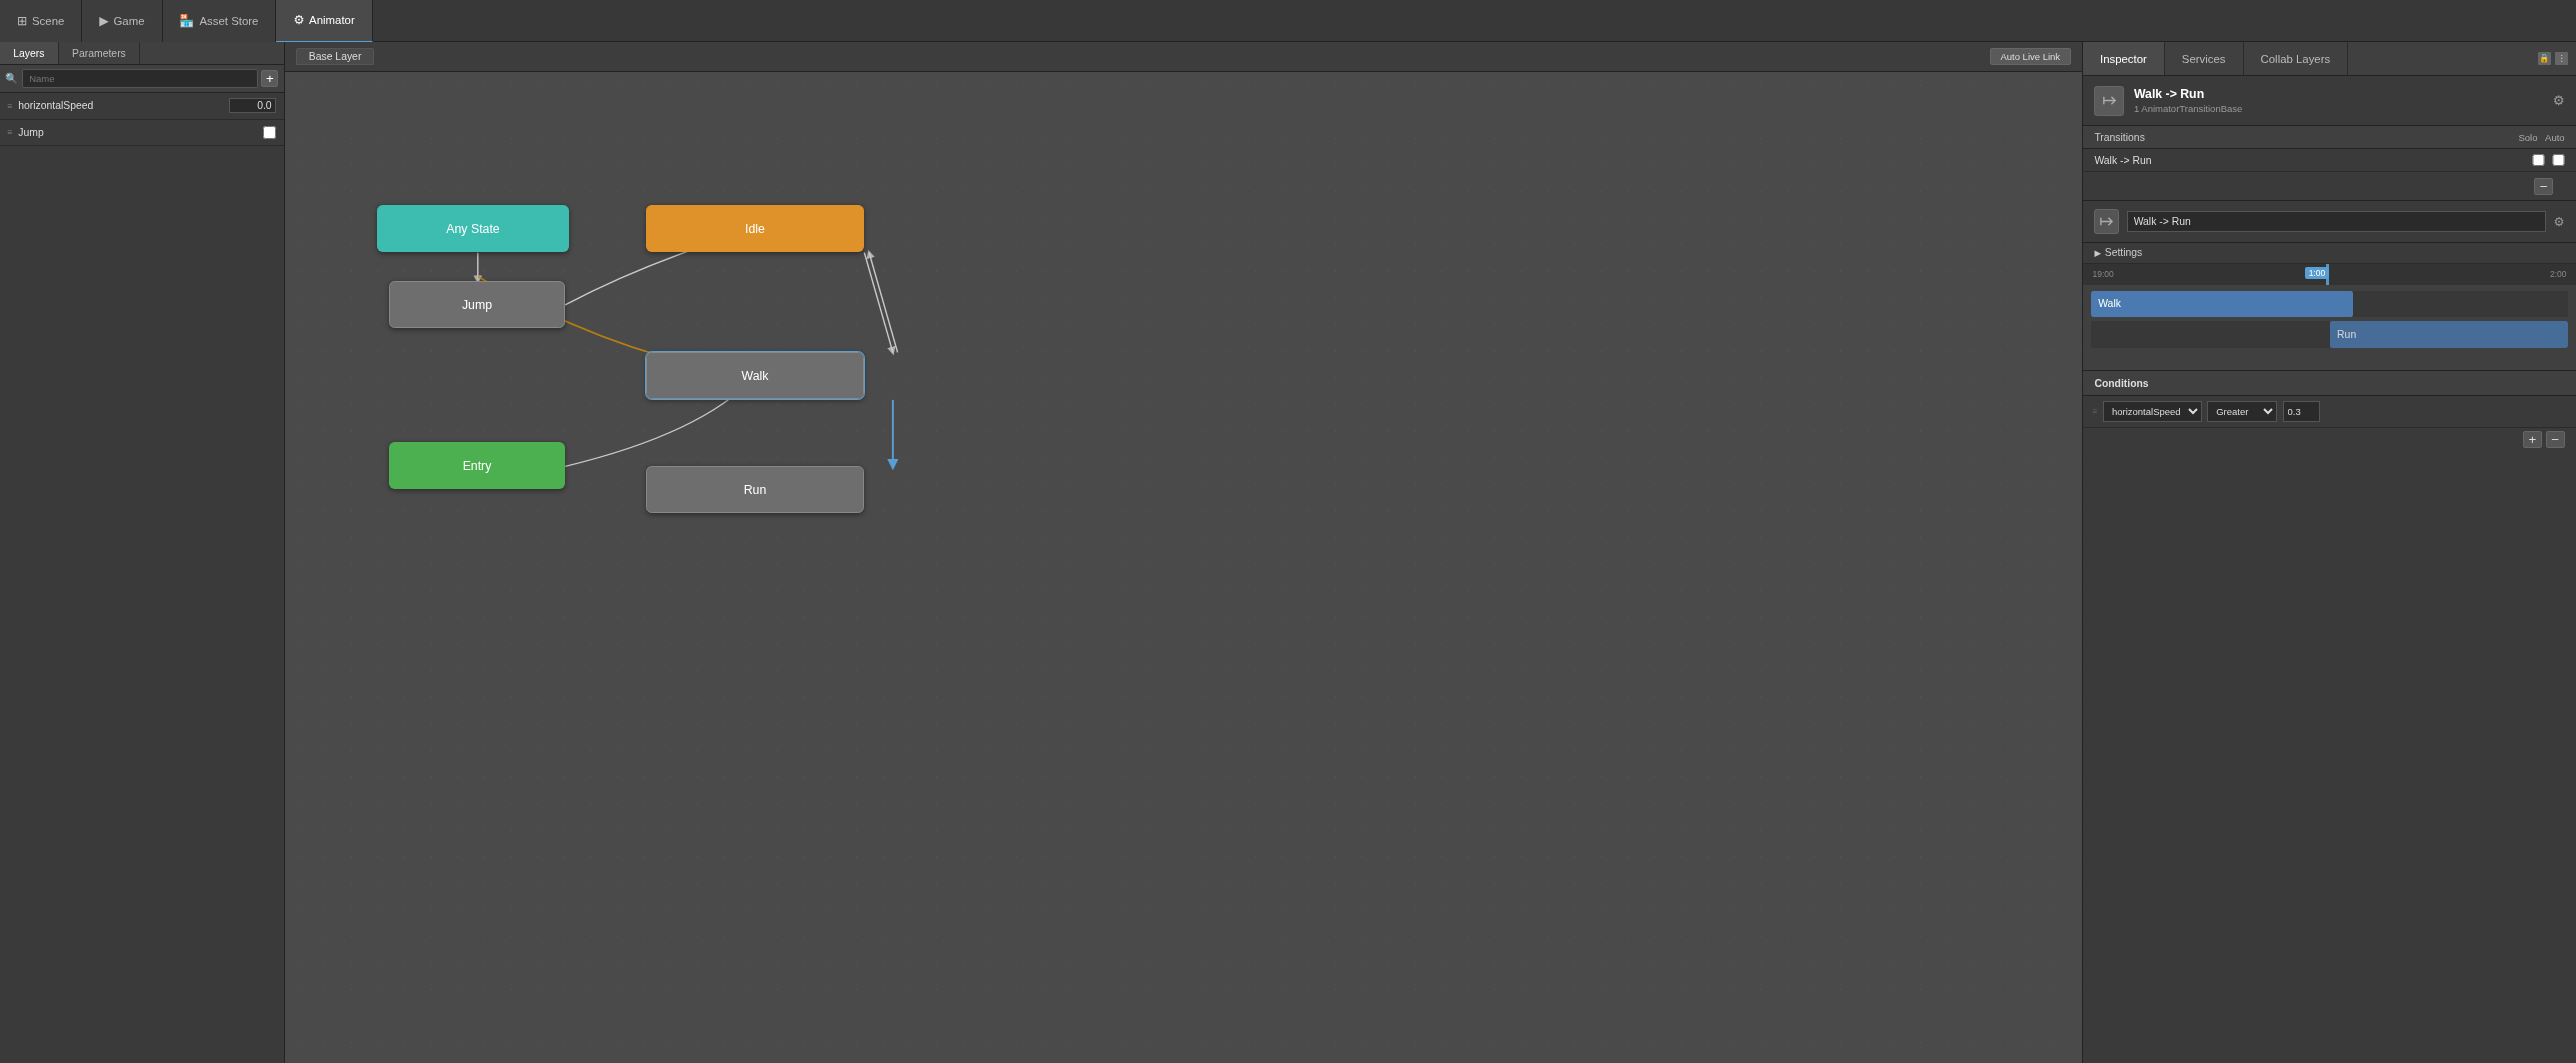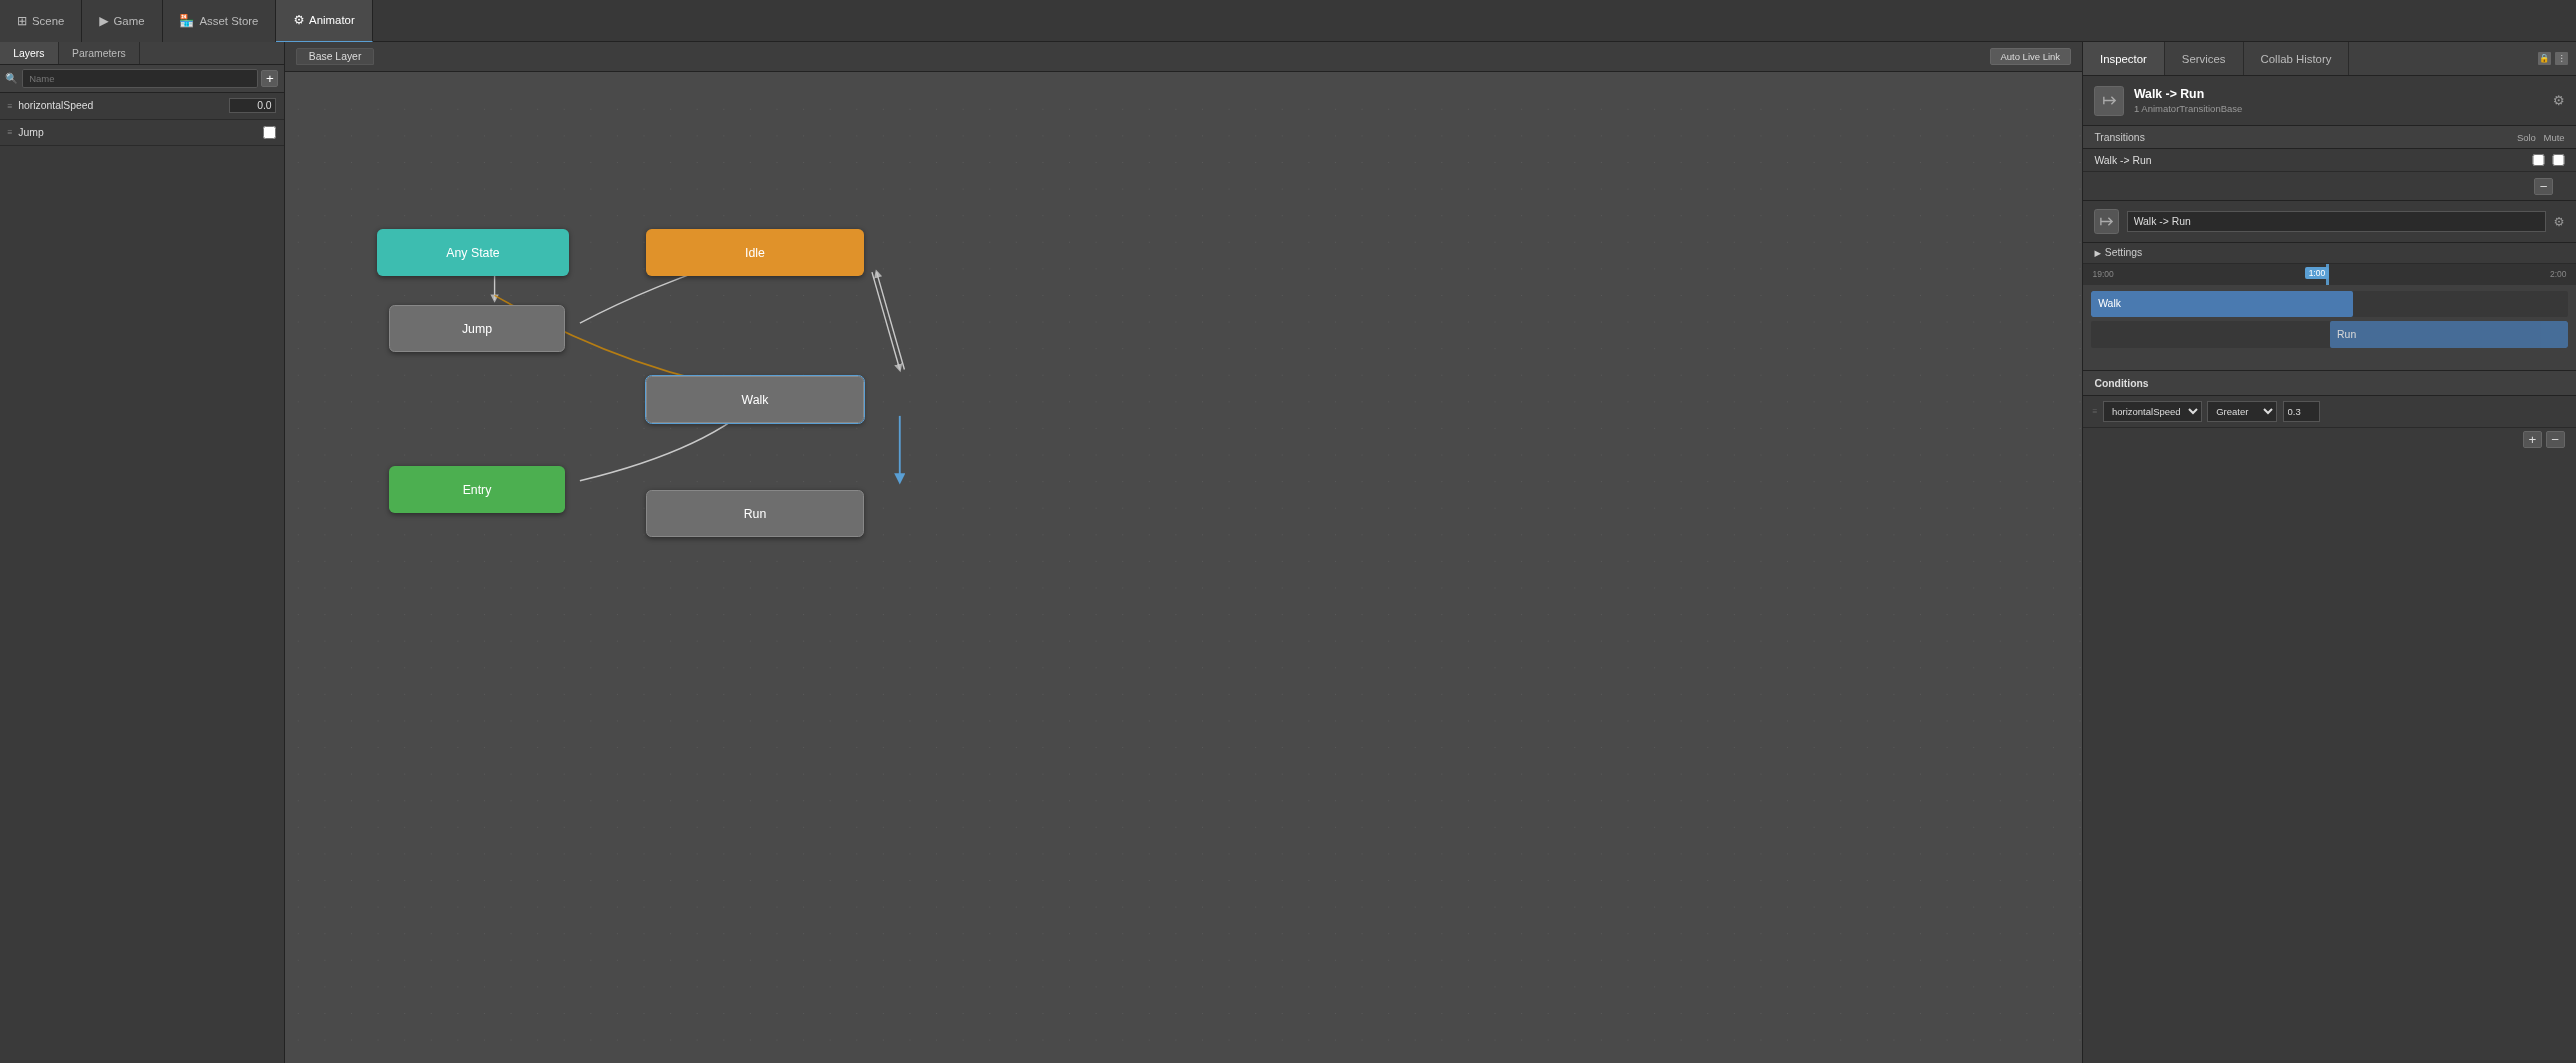--- a/index.html
+++ b/index.html
@@ -74,21 +74,20 @@
       width: 47px; background: #2a2a2a; border: 0.9px solid #555;
       color: #ddd; text-align: right; padding: 0.9px 3.8px; font-size: 10.4px;
     }
     .param-checkbox { width: 13.3px; height: 13.3px; }
 
     
     .animator-area {
       flex: 1;
       display: flex; flex-direction: column;
       background: #4a4a4a;
-      gap: 24px;
     }
     .animator-toolbar {
       display: flex; align-items: center;
       background: #3d3d3d; height: 30px; padding: 0 11.4px;
       border-bottom: 0.9px solid #222; gap: 7.6px;
     }
     .base-layer-tab {
       background: #4a4a4a; border: 0.9px solid #555;
       padding: 1.9px 11.4px; font-size: 10.4px; color: #ddd;
       border-radius: 1.9px 1.9px 0 0; cursor: pointer;
@@ -406,21 +405,21 @@
 
   <div class="right-panel">
     <div class="right-panel-tabs">
       <div class="right-panel-tab active">
         <span>Inspector</span>
       </div>
       <div class="right-panel-tab">
         <span>Services</span>
       </div>
       <div class="right-panel-tab">
-        <span>Collab History</span>
+        <span>Collab Layers</span>
       </div>
       <div class="right-panel-controls">
         <button class="ctrl-btn">🔒</button>
         <button class="ctrl-btn">⋮</button>
       </div>
     </div>
 
     <div class="inspector-header">
       <div class="inspector-icon">
         <svg width="17" height="17" viewBox="0 0 18 18">
@@ -432,21 +431,21 @@
         <div class="inspector-title">Walk -&gt; Run</div>
         <div class="inspector-subtitle">1 AnimatorTransitionBase</div>
       </div>
       <span class="settings-cog">⚙</span>
     </div>
 
     <div class="section-header">
       <span>Transitions</span>
       <div class="solo-mute">
         <span>Solo</span>
-        <span>Mute</span>
+        <span>Auto</span>
       </div>
     </div>
 
     <div class="transition-row">
       <span class="transition-name">Walk -&gt; Run</span>
       <input type="checkbox" class="trans-checkbox" style="">
       <input type="checkbox" class="trans-checkbox" style="">
     </div>
 
     <div style="display:flex; justify-content:flex-end; padding: 1.9px 11.4px; border-bottom: 0.9px solid #222;">

